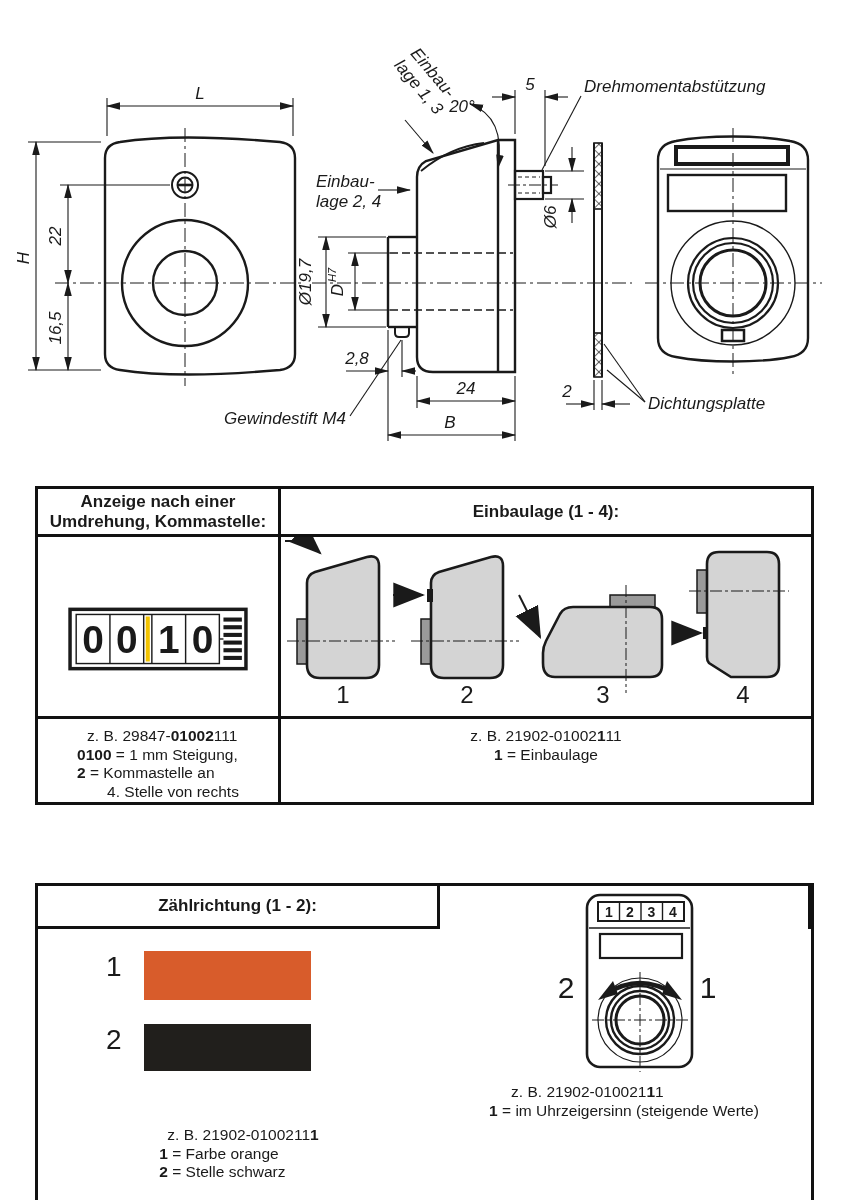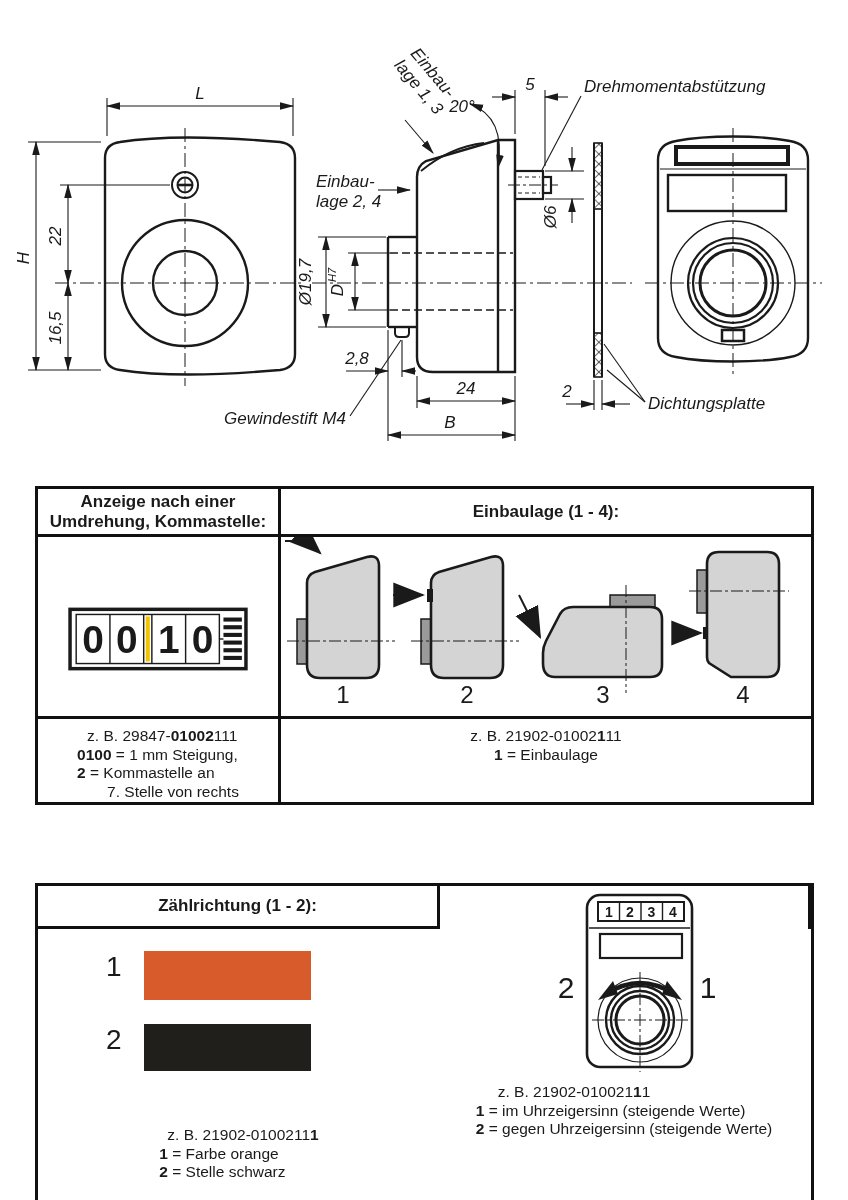--- a/index.html
+++ b/index.html
@@ -280,21 +280,21 @@
           <text class="num" x="462" y="166" text-anchor="middle">4</text>
         </g>
       </svg>
     </div>
 
     <div class="cell bR bT foot">
       <div class="tblock">
         <div class="ind1"><span>z. B. 29847-</span><b>01002</b><span>111</span></div>
         <div><b>0100</b><span> = 1 mm Steigung,</span></div>
         <div><b>2</b><span> = Kommastelle an</span></div>
-        <div class="ind2">7. Stelle von rechts</div>
+        <div class="ind2">4. Stelle von rechts</div>
       </div>
     </div>
     <div class="cell bT foot">
       <div class="tblock" style="text-align:center;">
         <div><span>z. B. 21902-01002</span><b>1</b><span>11</span></div>
         <div><b>1</b><span> = Einbaulage</span></div>
       </div>
     </div>
   </div>
 
@@ -334,21 +334,20 @@
           <polygon points="158,114 173,95 178,108" fill="#1a1a1a"></polygon>
           <polygon points="242,114 227,95 222,108" fill="#1a1a1a"></polygon>
         </g>
         <text class="biglbl" x="126" y="112" text-anchor="middle">2</text>
         <text class="biglbl" x="268" y="112" text-anchor="middle">1</text>
       </svg>
       <div class="t2text">
         <div class="tblock">
           <div class="ind3"><span>z. B.  21902-010021</span><b>1</b><span>1</span></div>
           <div><b>1</b><span> = im Uhrzeigersinn (steigende Werte)</span></div>
-          <div><b>2</b><span> = gegen Uhrzeigersinn (steigende Werte)</span></div>
         </div>
       </div>
     </div>
 
     <div class="cell">
       <div class="swlbl" style="left:68px;top:22px;">1</div>
       <div class="swatch" style="left: 106px; top: 22px; background-color: rgb(216, 92, 43);"></div>
       <div class="swlbl" style="left:68px;top:95px;">2</div>
       <div class="swatch" style="left: 106px; top: 95px; height: 47px; background-color: rgb(33, 31, 28);"></div>
       <div class="t2text">

